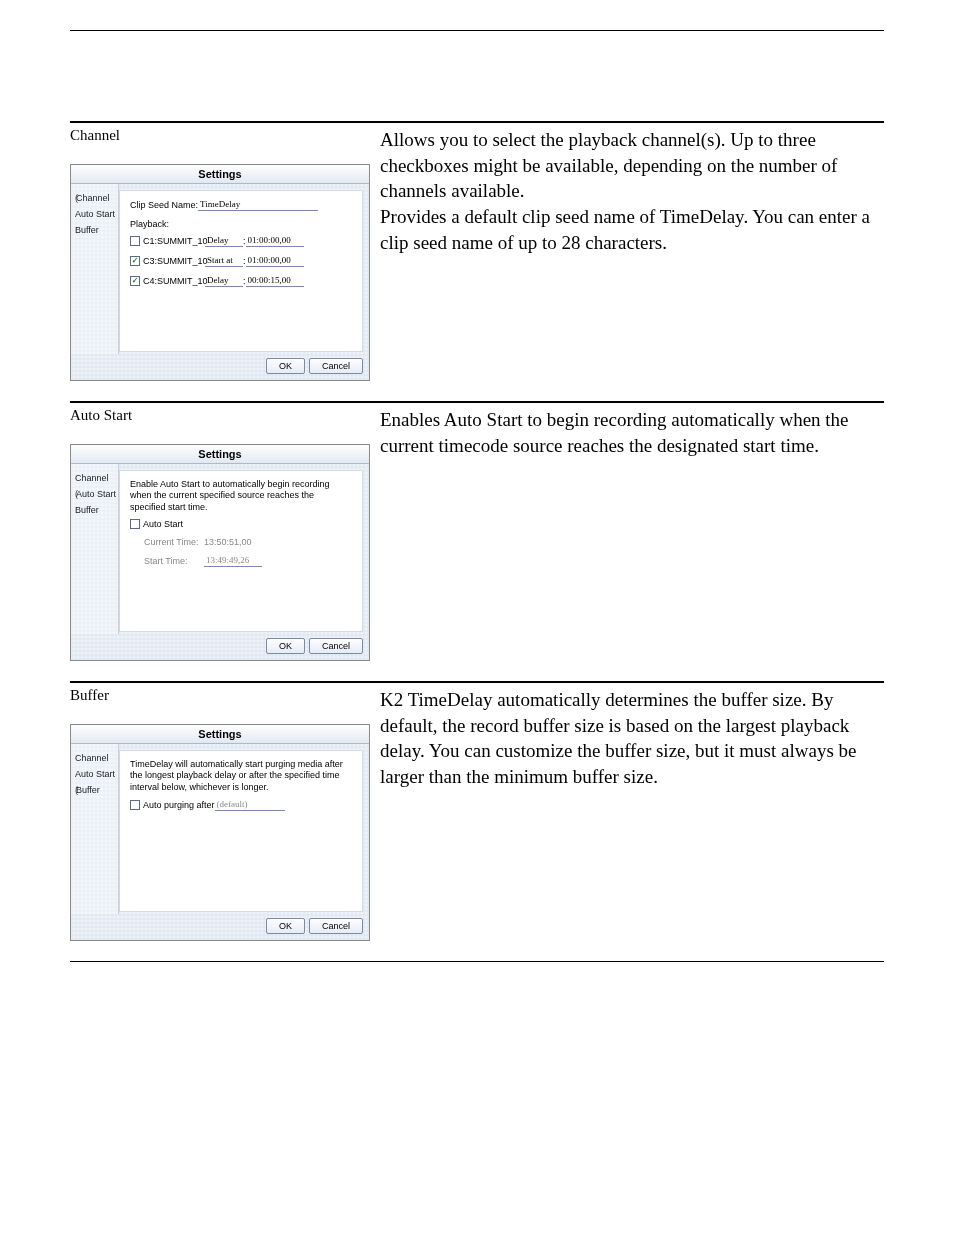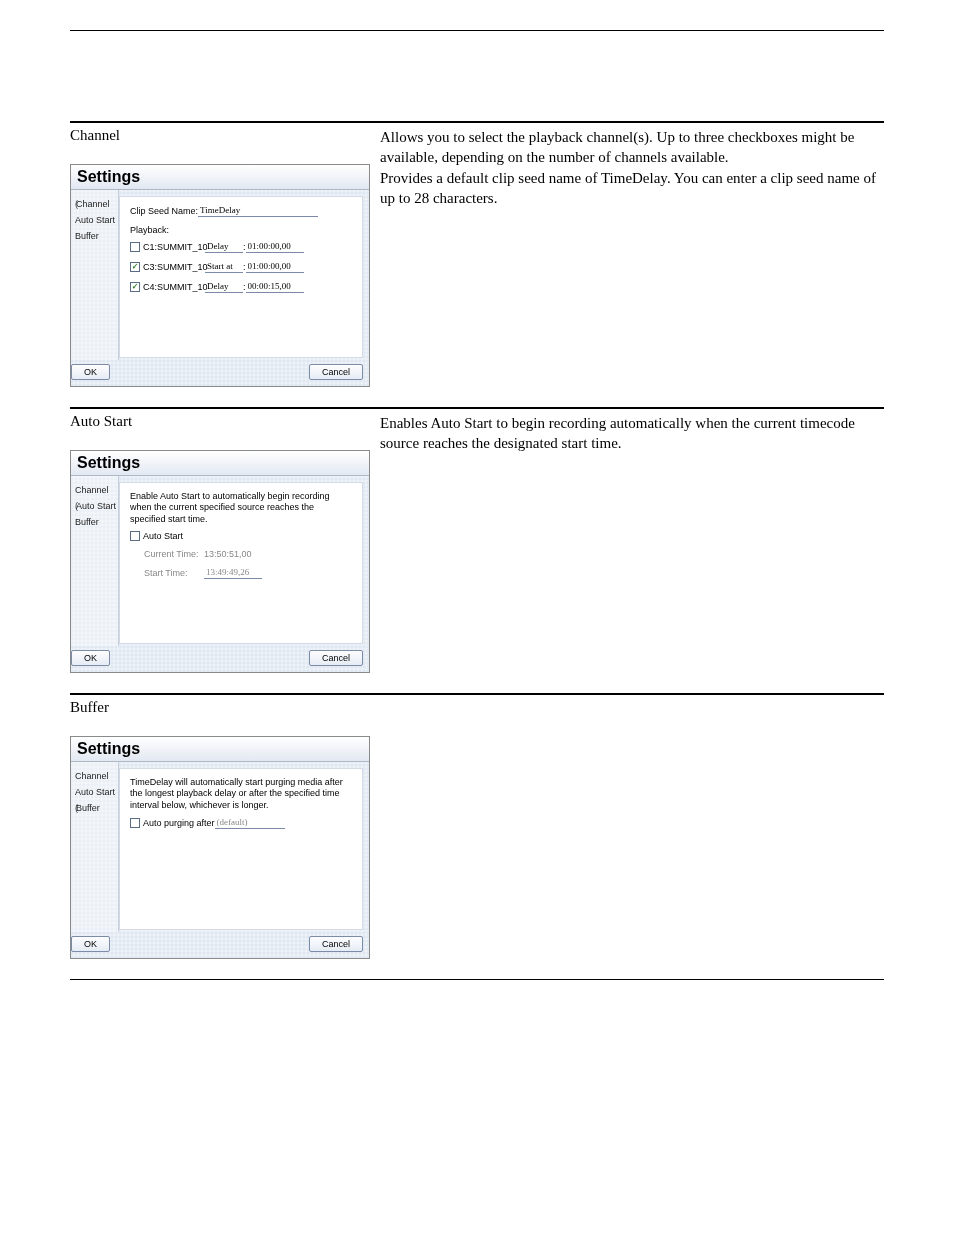--- a/index.html
+++ b/index.html
@@ -25,21 +25,21 @@
     margin-bottom: 20px;
   }
   .left-col {
     width: 300px;
     padding-right: 20px;
   }
   .right-col {
     flex: 1;
     padding-left: 10px;
     line-height: 1.35;
-    font-size: 15px;
+    font-size: 19px;
   }
   .section-title {
     font-size: 15px;
     margin-bottom: 20px;
     font-weight: normal;
   }
   .bottom-rule {
     border-top: 1px solid #000;
     margin-top: 10px;
   }
@@ -54,21 +54,22 @@
     font-family: Tahoma, Arial, sans-serif;
     font-size: 9px;
     position: relative;
     width: 300px;
   }
   .dialog-title {
     background: linear-gradient(#fff, #e2e8f2);
     border-bottom: 1px solid #b0b8c5;
     padding: 3px 6px;
     font-weight: bold;
-    font-size: 16px;
+    font-size: 11px;
+    text-align: center;
   }
   .dialog-body {
     display: flex;
     min-height: 170px;
   }
   .dlg-sidebar {
     width: 48px;
     border-right: 1px solid #c6cedb;
     background: rgba(255,255,255,0.35);
     padding: 6px 0;
@@ -101,21 +102,21 @@
   }
   .tc { width: 58px; }
   .mode { width: 38px; }
   .seed { width: 120px; }
   .cb {
     width: 10px; height: 10px; border: 1px solid #5a6b86; display: inline-flex;
     align-items: center; justify-content: center; background: #fff; margin-right: 3px;
     font-size: 8px; line-height: 1; color: #2a7a2a; font-weight: bold;
   }
   .dlg-footer {
-    display: flex; justify-content: space-between; gap: 4px;
+    display: flex; justify-content: flex-end; gap: 4px;
     padding: 4px 6px 6px 0;
   }
   .btn {
     background: linear-gradient(#fdfdfe,#e6ecf5);
     border: 1px solid #7c8ba8;
     border-radius: 2px;
     padding: 2px 12px;
     font-size: 9px;
     font-family: Tahoma, Arial, sans-serif;
     cursor: default;
@@ -239,16 +240,19 @@
               <input class="underlined-input" style="width: 70px; color: rgb(136, 136, 136);" value="(default)">
             </div>
           </div>
         </div>
         <div class="dlg-footer">
           <button class="btn">OK</button>
           <button class="btn">Cancel</button>
         </div>
       </div>
     </div>
+    <div class="right-col">
+      <p>K2 TimeDelay automatically determines the buffer size. By default, the record buffer size is based on the largest playback delay. You can customize the buffer size, but it must always be larger than the minimum buffer size.</p>
+    </div>
   </div>
 
   <div class="bottom-rule"></div>
 </div>
 
 </body></html>

